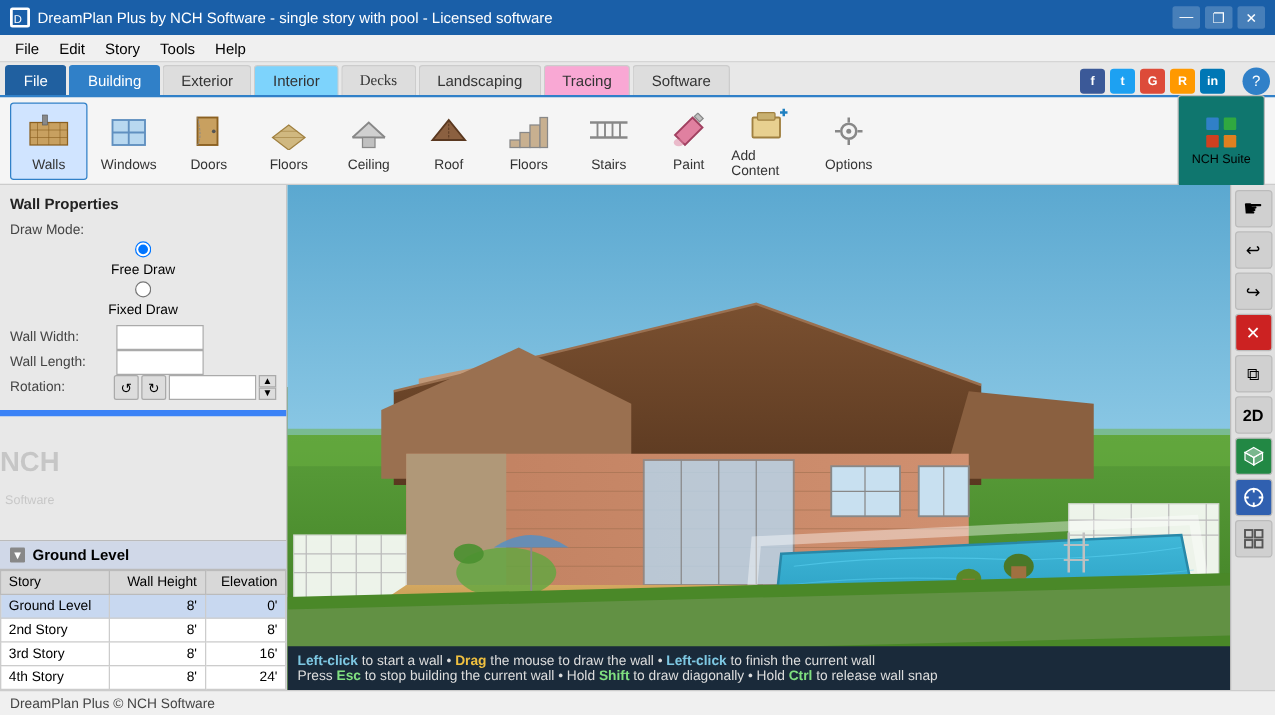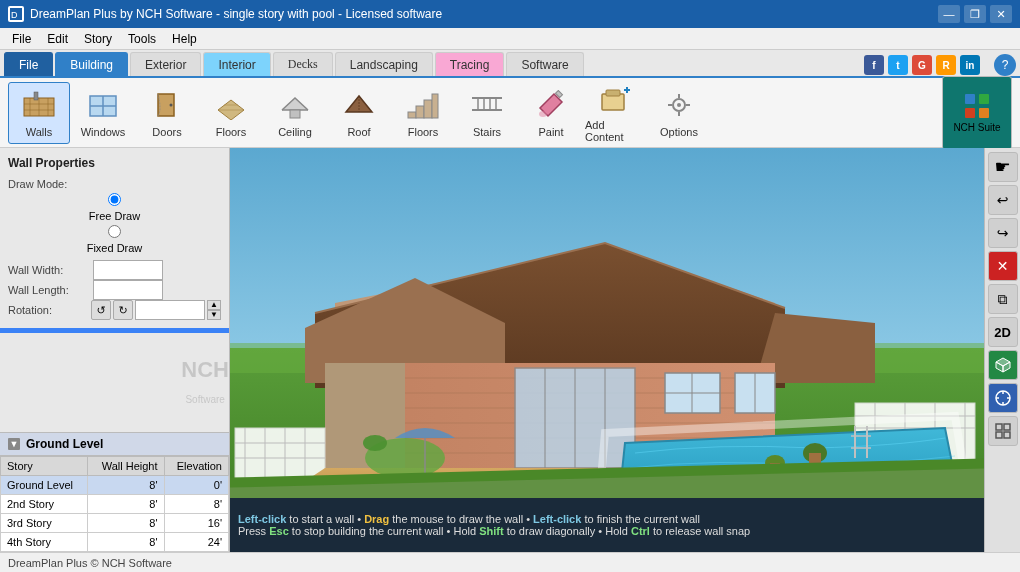--- a/index.html
+++ b/index.html
@@ -122,21 +122,21 @@
     .prop-row .rot-controls { display: flex; align-items: center; gap: 2px; }
     .rot-btn { width: 20px; height: 20px; background: #ddd; border: 1px solid #aaa; cursor: pointer; display: flex; align-items: center; justify-content: center; font-size: 11px; border-radius: 2px; }
     .spin-input { width: 45px; height: 20px; border: 1px solid #aaa; background: white; font-size: 11px; padding: 1px 3px; text-align: right; }
     .spin-arrows { display: flex; flex-direction: column; }
     .spin-arrow { width: 14px; height: 10px; background: #ddd; border: 1px solid #aaa; cursor: pointer; font-size: 8px; display: flex; align-items: center; justify-content: center; line-height: 1; }
 
     #nch-logo-area {
       flex: 1;
       display: flex;
       align-items: center;
-      justify-content: flex-end;
+      justify-content: flex-start;
       opacity: 0.25;
     }
     .nch-logo-text { font-size: 22px; font-weight: bold; color: #666; text-align: center; }
 
     #ground-level-section {
       border-top: 1px solid #bbb;
     }
     #ground-level-header {
       background: #d0d8e8;
       padding: 4px 8px;
@@ -167,21 +167,21 @@
     
     #status-bar {
       position: absolute;
       bottom: 0;
       left: 0;
       right: 0;
       background: #1a2a3a;
       color: #fff;
       padding: 3px 8px;
       font-size: 11px;
-      height: 54px;
+      height: 35px;
       display: flex;
       flex-direction: column;
       justify-content: center;
     }
     #status-bar .status-line1 { color: #ddd; }
     #status-bar .status-line2 { color: #ddd; }
     .highlight-text { color: #7ec8e3; font-weight: bold; }
     .highlight-yellow { color: #f0c040; font-weight: bold; }
     .highlight-green { color: #80e080; font-weight: bold; }
 

